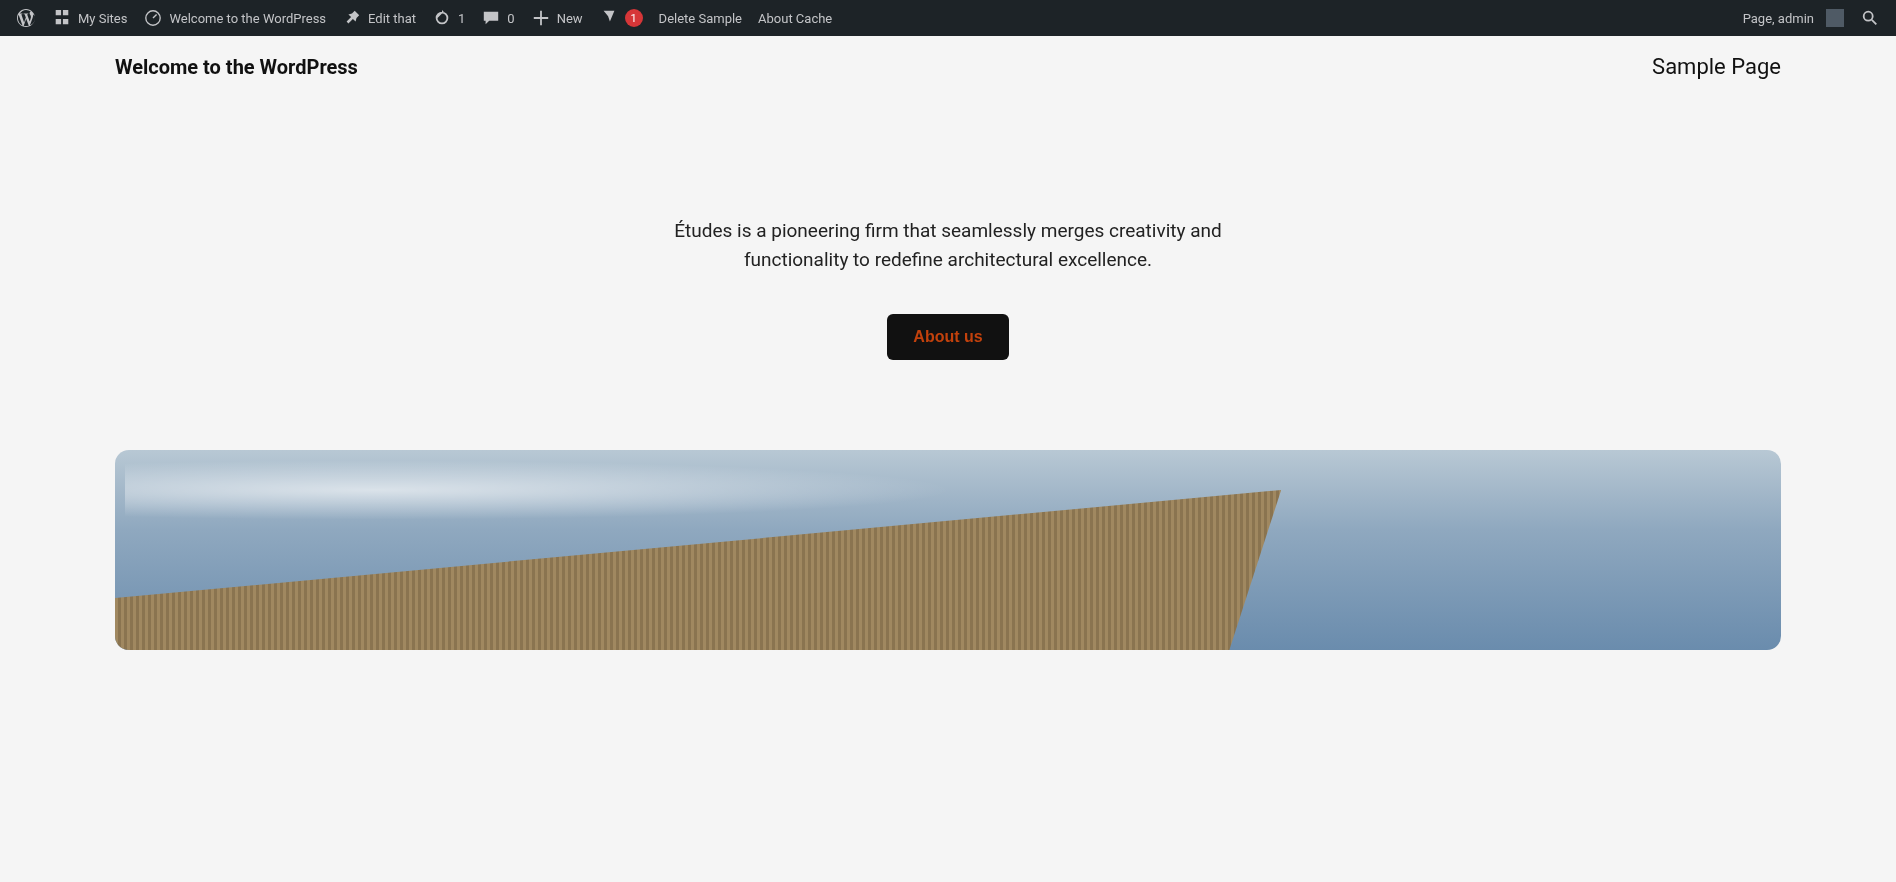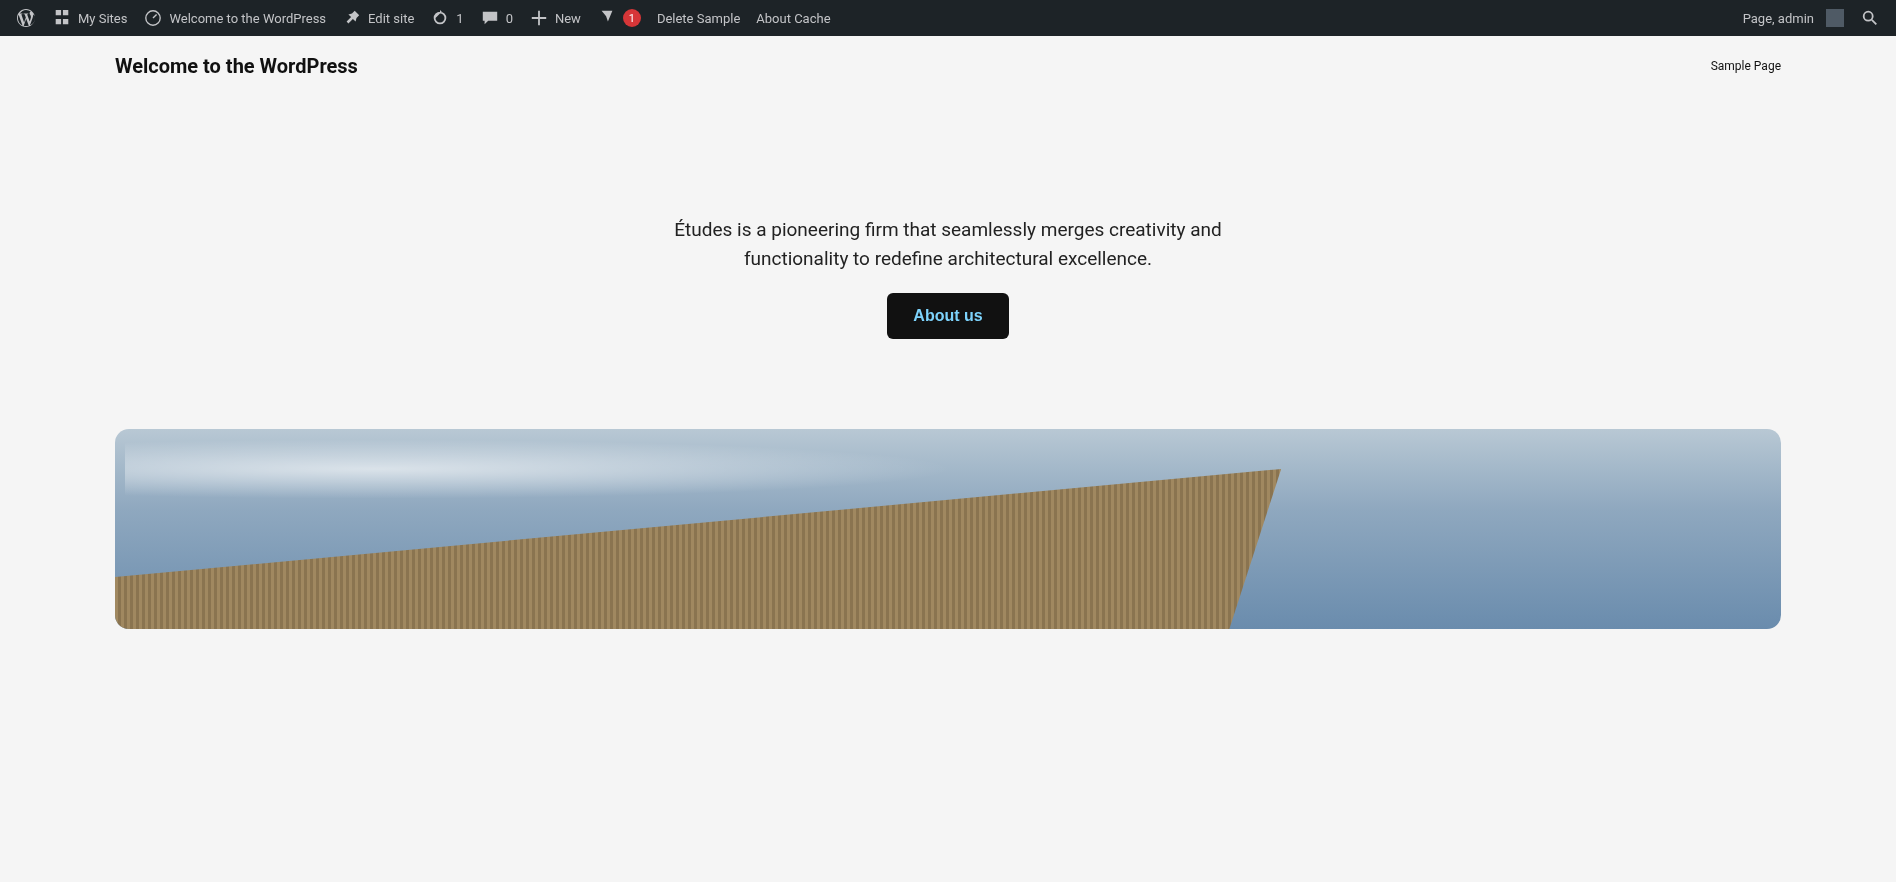--- a/index.html
+++ b/index.html
@@ -43,46 +43,46 @@
     
     
     .site-header {
       display: flex;
       justify-content: space-between;
       align-items: center;
       padding: 18px 115px;
       background: #f5f5f5;
     }
     .site-title { font-size: 20px; font-weight: 700; color: #111; }
-    .nav-link { font-size: 12px; color: #111; cursor: pointer; }
+    .nav-link { font-size: 22px; color: #111; cursor: pointer; }
     
     
     .hero {
       text-align: center;
       padding: 120px 20px 60px;
     }
     .hero h1 {
       font-family: Georgia, "Times New Roman", serif;
       font-weight: 400;
       font-size: 46px;
       color: #111;
       line-height: 1.2;
       max-width: 800px;
       margin: 0 auto 40px;
     }
     .hero p {
       font-size: 19px;
       color: #222;
       max-width: 620px;
-      margin: 0 auto 20px;
+      margin: 0 auto 40px;
       line-height: 1.5;
     }
     .btn-primary {
       background: #111;
-      color: #7dd3fc;
+      color: #c2410c;
       border: none;
       padding: 14px 26px;
       font-size: 16px;
       font-weight: 600;
       border-radius: 6px;
       cursor: pointer;
     }
     
     
     .image-block {
@@ -132,21 +132,21 @@
           </svg>
       </span>
       <span>Welcome to the WordPress</span>
     </div>
     <div class="admin-item">
       <span class="admin-icon">
         <svg viewBox="0 0 20 20" width="18" height="18">
             <path d="M13 2l5 5-3 3-1 4-3-3-5 5-2-2 5-5-3-3 4-1 3-3z"></path>
           </svg>
       </span>
-      <span>Edit site</span>
+      <span>Edit that</span>
     </div>
     <div class="admin-item">
       <span class="admin-icon">
         <svg viewBox="0 0 20 20" width="18" height="18">
             <path d="M10 3a7 7 0 100 14 7 7 0 000-14zm0 2a5 5 0 11-5 5M10 5l2-2-2-2"></path>
           </svg>
       </span>
       <span>1</span>
     </div>
     <div class="admin-item">

